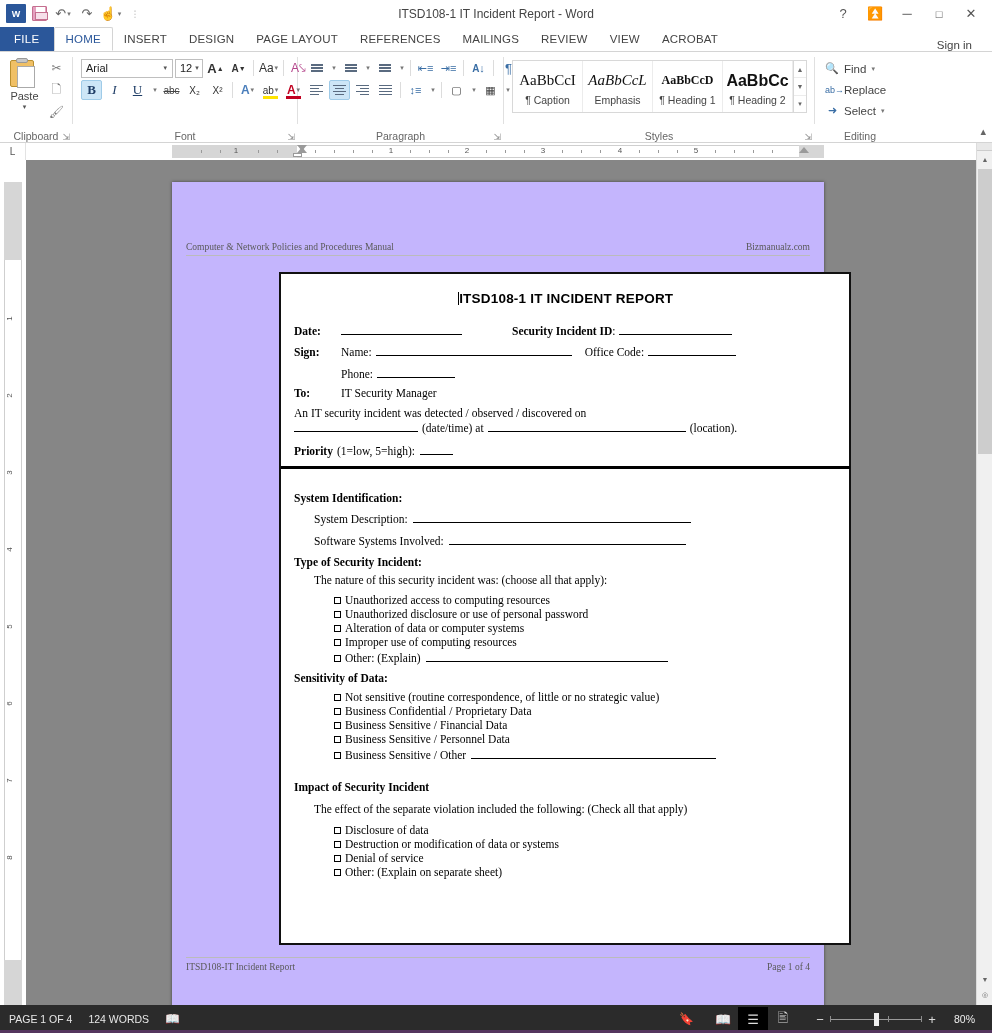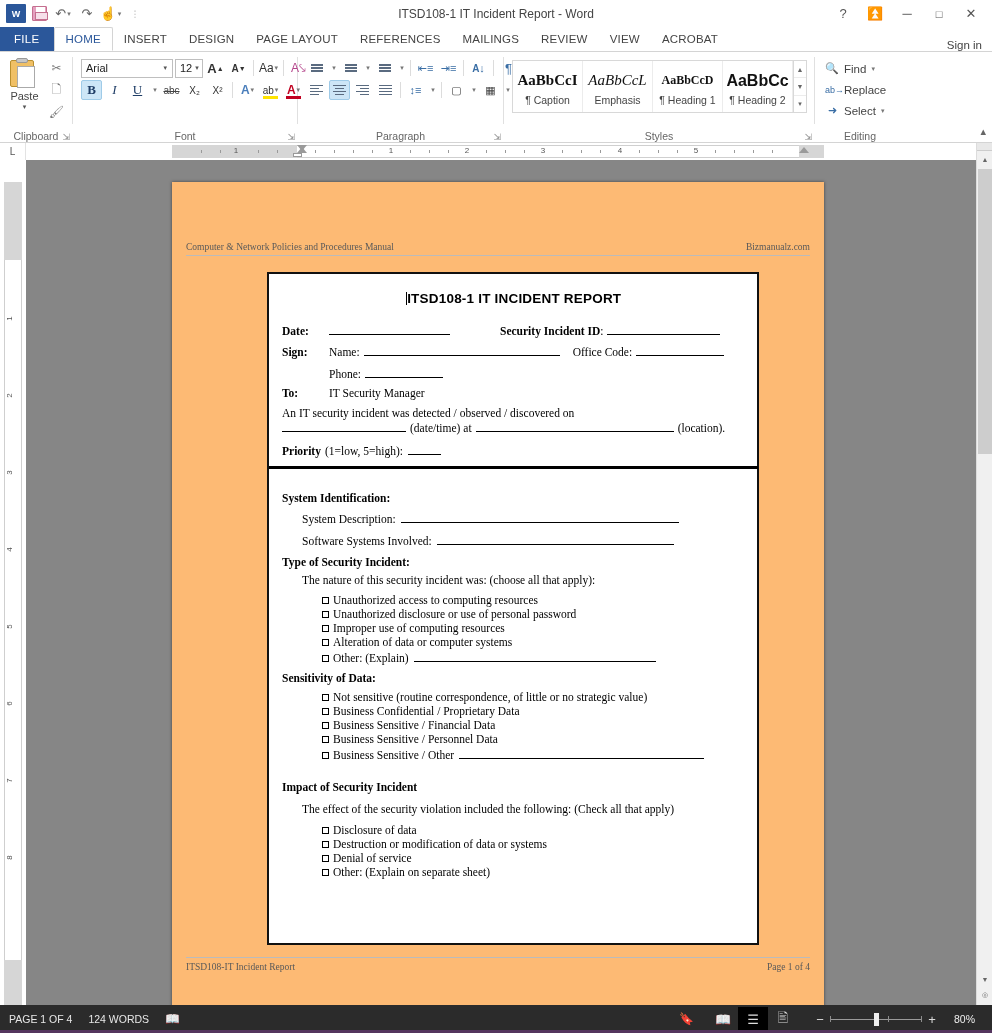--- a/index.html
+++ b/index.html
@@ -26,21 +26,21 @@
   .title-text{ position:absolute; left:0; right:0; text-align:center; font-size:12px; color:#444; pointer-events:none;}
   .winbtns{ margin-left:auto; display:flex; align-items:center; padding-right:6px; gap:2px;}
   .winbtn{ width:30px;height:22px;display:flex;align-items:center;justify-content:center;color:#555;font-size:13px;}
   .winbtn.sq{font-size:11px;}
 
   
   .tabsrow{ height:24px; display:flex; align-items:flex-end; background:#fff; position:relative;}
   .tab-file{ background:#2b579a; color:#fff; font-size:11.5px; padding:0 14px; height:24px; display:flex;align-items:center; letter-spacing:.3px;}
   .tab{ font-size:11.5px; color:#444; padding:0 11px; height:24px; display:flex; align-items:center; letter-spacing:.2px;}
   .tab.active{ background:#fff; color:#2b579a; border:1px solid #d4d4d4; border-bottom:1px solid #fff; border-radius:2px 2px 0 0; position:relative; z-index:3;}
-  .signin{ margin-left:auto; font-size:11.5px; color:#444; padding-right:10px;text-align:right; }
+  .signin{ margin-left:auto; font-size:11.5px; color:#444; padding-right:20px;text-align:right; }
 
   
   .ribbon{ height:92px; background:#fff; border-top:1px solid #d4d4d4; border-bottom:1px solid #d4d4d4; display:flex; position:relative;}
   .grp{ position:relative; height:92px; display:flex; flex-direction:column; }
   .grp-body{ flex:1; display:flex; align-items:flex-start; padding:4px 4px 0 4px;}
   .grp-label{ text-align:center; font-size:10.5px; color:#666; height:15px; line-height:15px; position:relative;}
   .grp-label .dlg{ position:absolute; right:2px; top:1px; font-size:9px; color:#888;}
   .grp-div{ width:1px; background:#e0e0e0; margin:5px 0 18px 0;}
 
   
@@ -111,21 +111,21 @@
   .indent-sq{ position:absolute; bottom:-12px; left:-4px; width:9px;height:4px;border:1px solid #9a9a9a;background:#fff;}
 
   .vruler{ position:absolute; top:17px; left:0; width:26px; bottom:0; background:#fff; overflow:hidden;}
   .vr-seg{ position:absolute; left:4px; width:18px; }
   .vr-grey{ background:#d6d6d6;}
   .vr-white{ background:#fff; border-left:1px solid #cfcfcf; border-right:1px solid #cfcfcf;}
   .vnum{ position:absolute; left:7px; font-size:8px; color:#555; transform:rotate(-90deg); transform-origin:center;}
 
   .docarea{ position:absolute; top:17px; left:26px; right:16px; bottom:0; background:#868686; overflow:hidden;}
 
-  .page{ position:absolute; left:146px; top:22px; width:652px; height:842px; background:#fdba74; box-shadow:0 0 3px rgba(0,0,0,.5);}
+  .page{ position:absolute; left:146px; top:22px; width:652px; height:842px; background:#c4b5fd; box-shadow:0 0 3px rgba(0,0,0,.5);}
 
   
   .dochdr{ position:absolute; top:60px; left:14px; right:14px; font-family:"Liberation Serif",serif; font-size:9.5px; color:#595959; display:flex; justify-content:space-between; border-bottom:1px solid #bbb; padding-bottom:3px;}
   .formbox{ position:absolute; left:0px; top:90px; width:491px; border:2px solid #111; background:#fff;}
   .formbox .inner{ padding:10px 12px 10px 13px; font-family:"Liberation Serif",serif; font-size:11.5px; color:#000; line-height:1.0;}
   .ftitle{ text-align:center; font-family:"Liberation Sans",sans-serif; font-weight:bold; font-size:13.5px; letter-spacing:.2px; margin:8px 0 18px 0; position:relative;}
   .caretbar{ display:inline-block; width:1.5px; height:13px; background:#000; vertical-align:-2px; margin-right:0px;}
   .frow{ display:flex; align-items:baseline; margin-bottom:8px;}
   .lbl-b{ font-weight:bold; }
   .ul{ border-bottom:1px solid #000; display:inline-block; height:11px;}
@@ -384,21 +384,21 @@
       <span>Paragraph</span>
       <span class="dlg">⇲</span>
     </div>
   </div>
   <div class="grp-div"></div>
 
   <div class="grp stylesgrp">
     <div class="grp-body" style="padding-top:8px">
       <div class="stylebox">
         <div class="stylecell">
-          <div class="sprev" style="font-weight:bold;font-size:15px">AaBbCcI</div>
+          <div class="sprev" style="font-weight:normal;font-size:15px">AaBbCcI</div>
           <div class="sname">¶ Caption</div>
         </div>
         <div class="stylecell">
           <div class="sprev" style="font-style:italic;font-size:15px">AaBbCcL</div>
           <div class="sname">Emphasis</div>
         </div>
         <div class="stylecell">
           <div class="sprev" style="font-weight:bold;font-size:12px">AaBbCcD</div>
           <div class="sname">¶ Heading 1</div>
         </div>
@@ -511,21 +511,21 @@
   </div>
 
   <div class="docarea">
     <div class="page">
 
       <div class="dochdr">
         <span>Computer &amp; Network Policies and Procedures Manual</span>
         <span>Bizmanualz.com</span>
       </div>
 
-      <div class="formbox" style="left:95px;width:492px">
+      <div class="formbox" style="left:107px;width:572px">
         <div class="inner">
 
           <div class="ftitle"><span class="caretbar"></span><span>ITSD108-1   IT INCIDENT REPORT</span></div>
 
           <div class="frow">
             <span class="lbl-b" style="width:47px">Date:</span>
             <span class="ul" style="width:121px"></span>
             <span class="lbl-b" style="margin-left:50px">Security Incident ID</span>
               <span>:</span>
             <span class="ul" style="width:113px;margin-left:3px"></span>
@@ -577,36 +577,36 @@
           <div class="frow indent1" style="margin-bottom:9px">
             <span>Software Systems Involved:</span>
             <span class="ul" style="width:237px;margin-left:5px"></span>
           </div>
 
           <div class="sect-h">Type of Security Incident:</div>
           <div class="indent1" style="margin-bottom:8px">The nature of this security incident was:  (choose all that apply):</div>
           <div class="indent2">
             <div class="li"><span class="cbx"></span><span>Unauthorized access to computing resources</span></div>
             <div class="li"><span class="cbx"></span><span>Unauthorized disclosure or use of personal password</span></div>
+            <div class="li"><span class="cbx"></span><span>Alteration of data or computer systems</span></div>
             <div class="li"><span class="cbx"></span><span>Improper use of computing resources</span></div>
-            <div class="li"><span class="cbx"></span><span>Alteration of data or computer systems</span></div>
             <div class="li" style="margin-bottom:9px"><span class="cbx"></span><span>Other:  (Explain)</span><span class="ul" style="width:242px;margin-left:5px"></span></div>
           </div>
 
           <div class="sect-h">Sensitivity of Data:</div>
           <div class="indent2">
             <div class="li"><span class="cbx"></span><span>Not sensitive (routine correspondence, of little or no strategic value)</span></div>
             <div class="li"><span class="cbx"></span><span>Business Confidential / Proprietary Data</span></div>
             <div class="li"><span class="cbx"></span><span>Business Sensitive / Financial Data</span></div>
             <div class="li"><span class="cbx"></span><span>Business Sensitive / Personnel Data</span></div>
             <div class="li" style="margin-bottom:21px"><span class="cbx"></span><span>Business Sensitive / Other</span><span class="ul" style="width:245px;margin-left:5px"></span></div>
           </div>
 
           <div class="sect-h" style="margin-bottom:10px">Impact of Security Incident</div>
-          <div class="indent1" style="margin-bottom:10px">The effect of the security violation included the following: (Check all that apply)</div>
+          <div class="indent1" style="margin-bottom:10px">The effect of the separate violation included the following: (Check all that apply)</div>
           <div class="indent2">
             <div class="li"><span class="cbx"></span><span>Disclosure of data</span></div>
             <div class="li"><span class="cbx"></span><span>Destruction or modification of data or systems</span></div>
             <div class="li"><span class="cbx"></span><span>Denial of service</span></div>
             <div class="li"><span class="cbx"></span><span>Other: (Explain on separate sheet)</span></div>
           </div>
           <div style="height:48px"></div>
         </div>
       </div>
 

